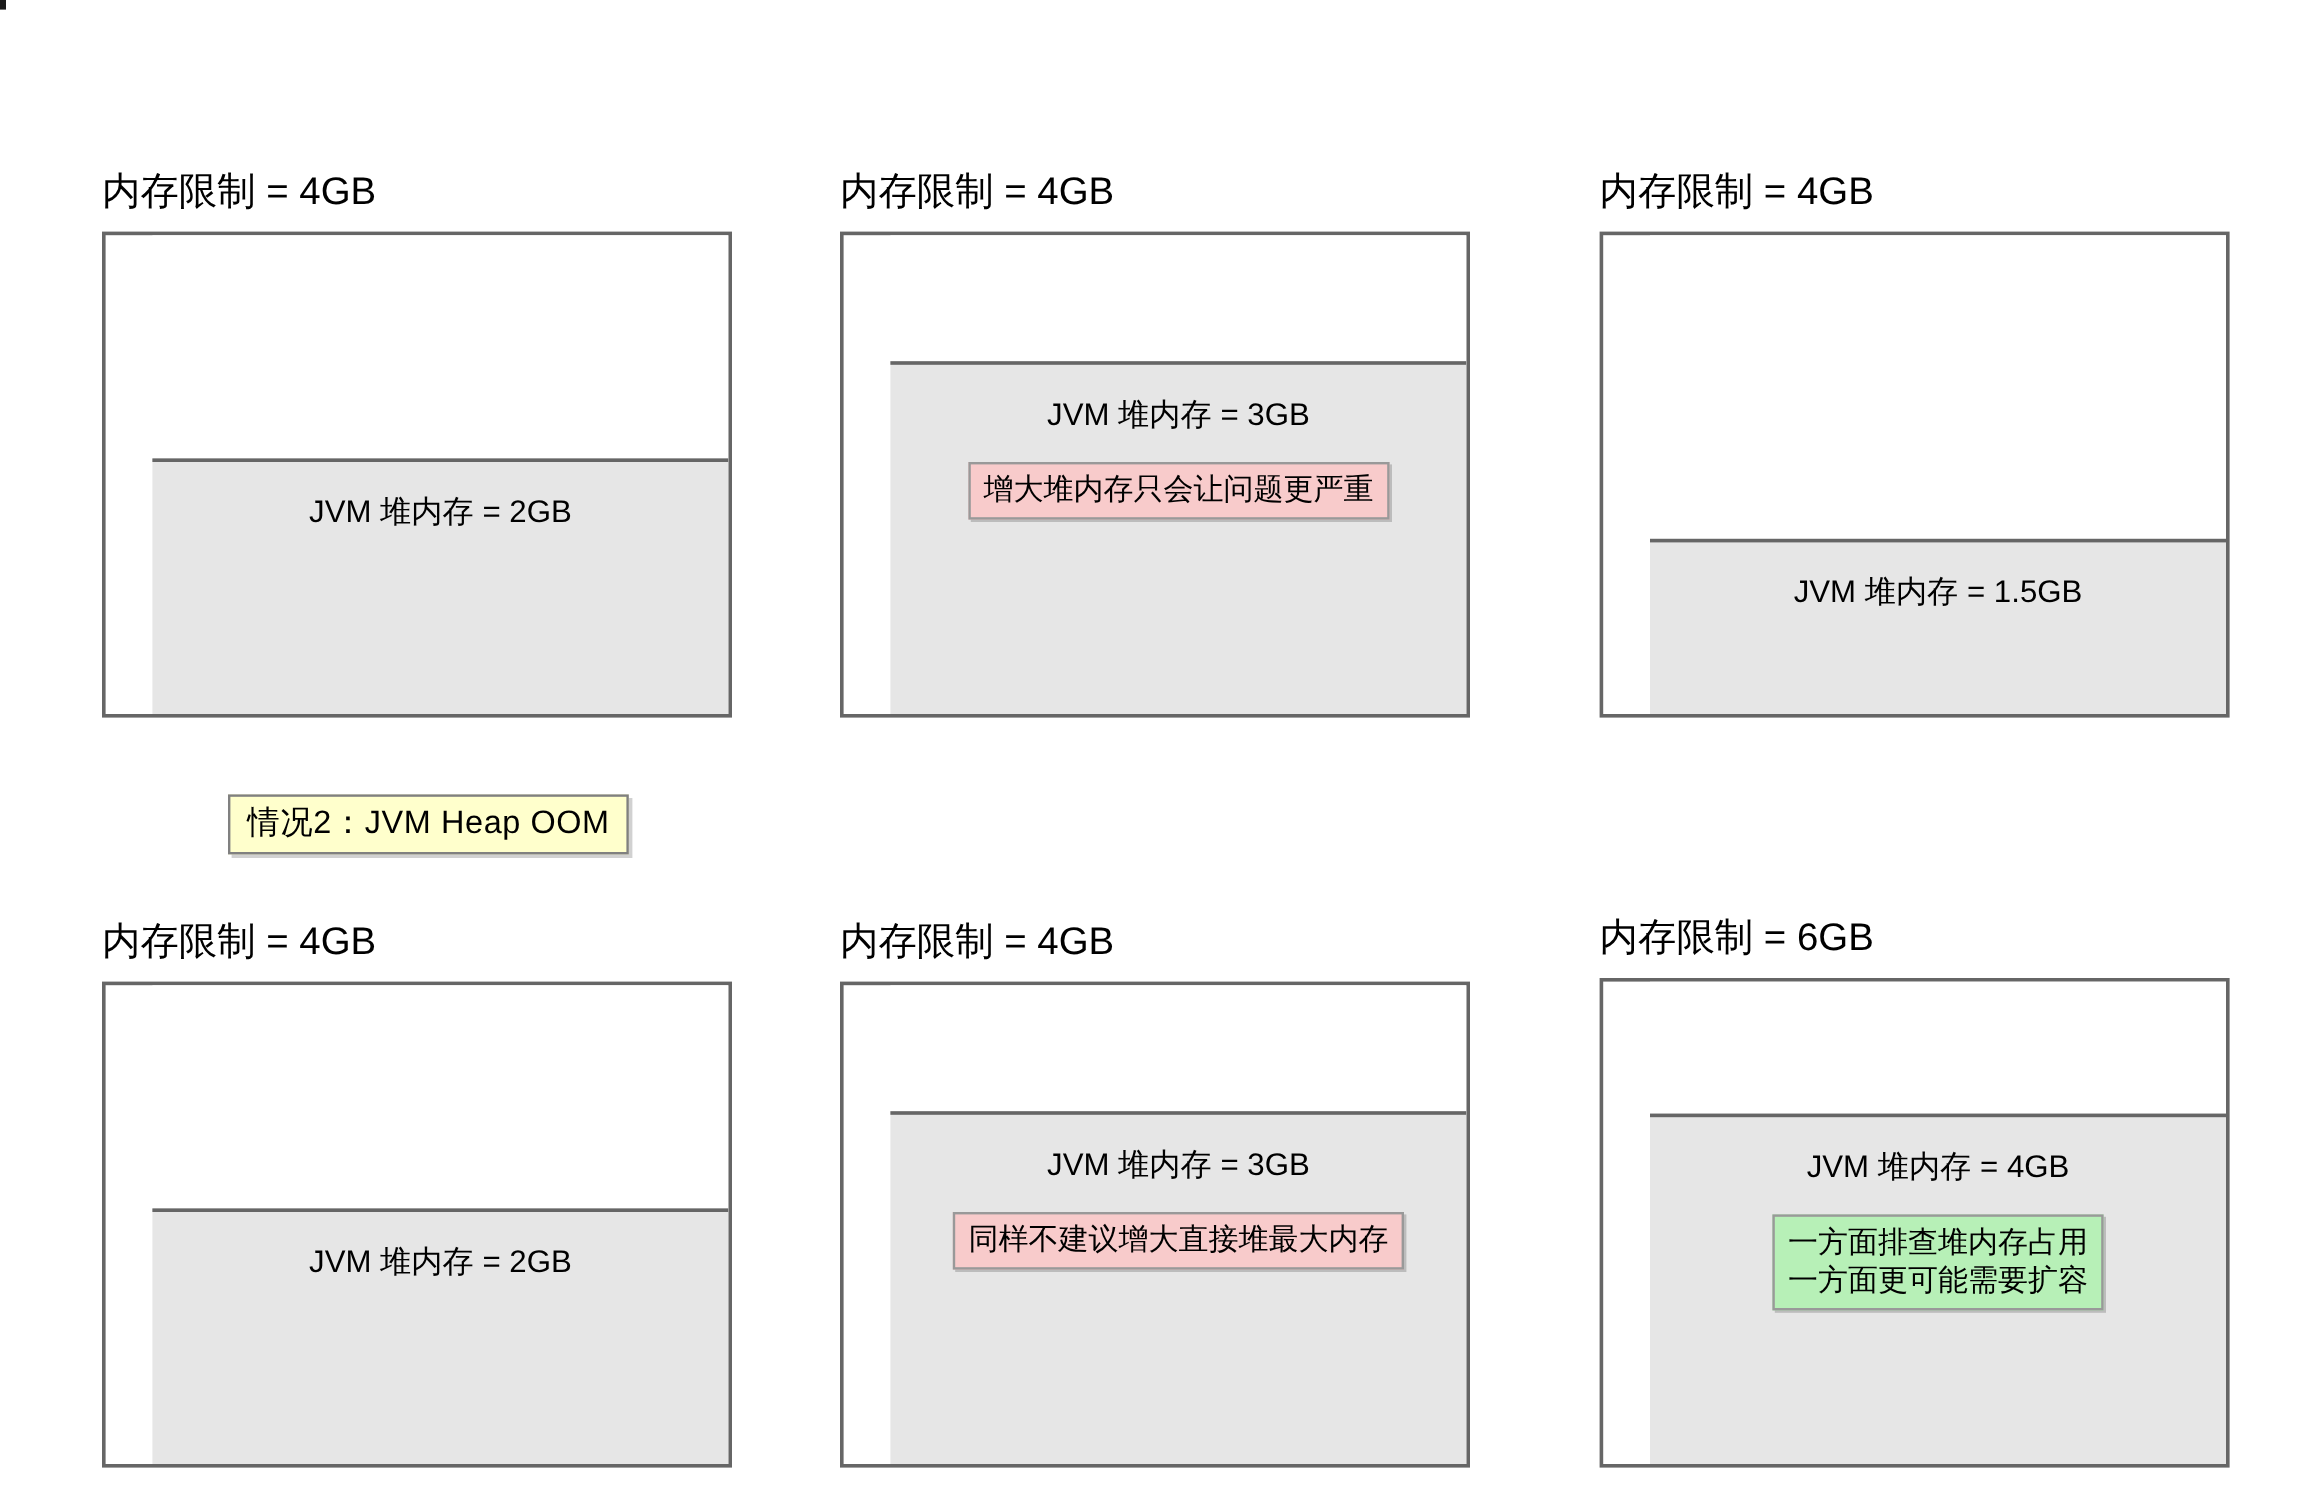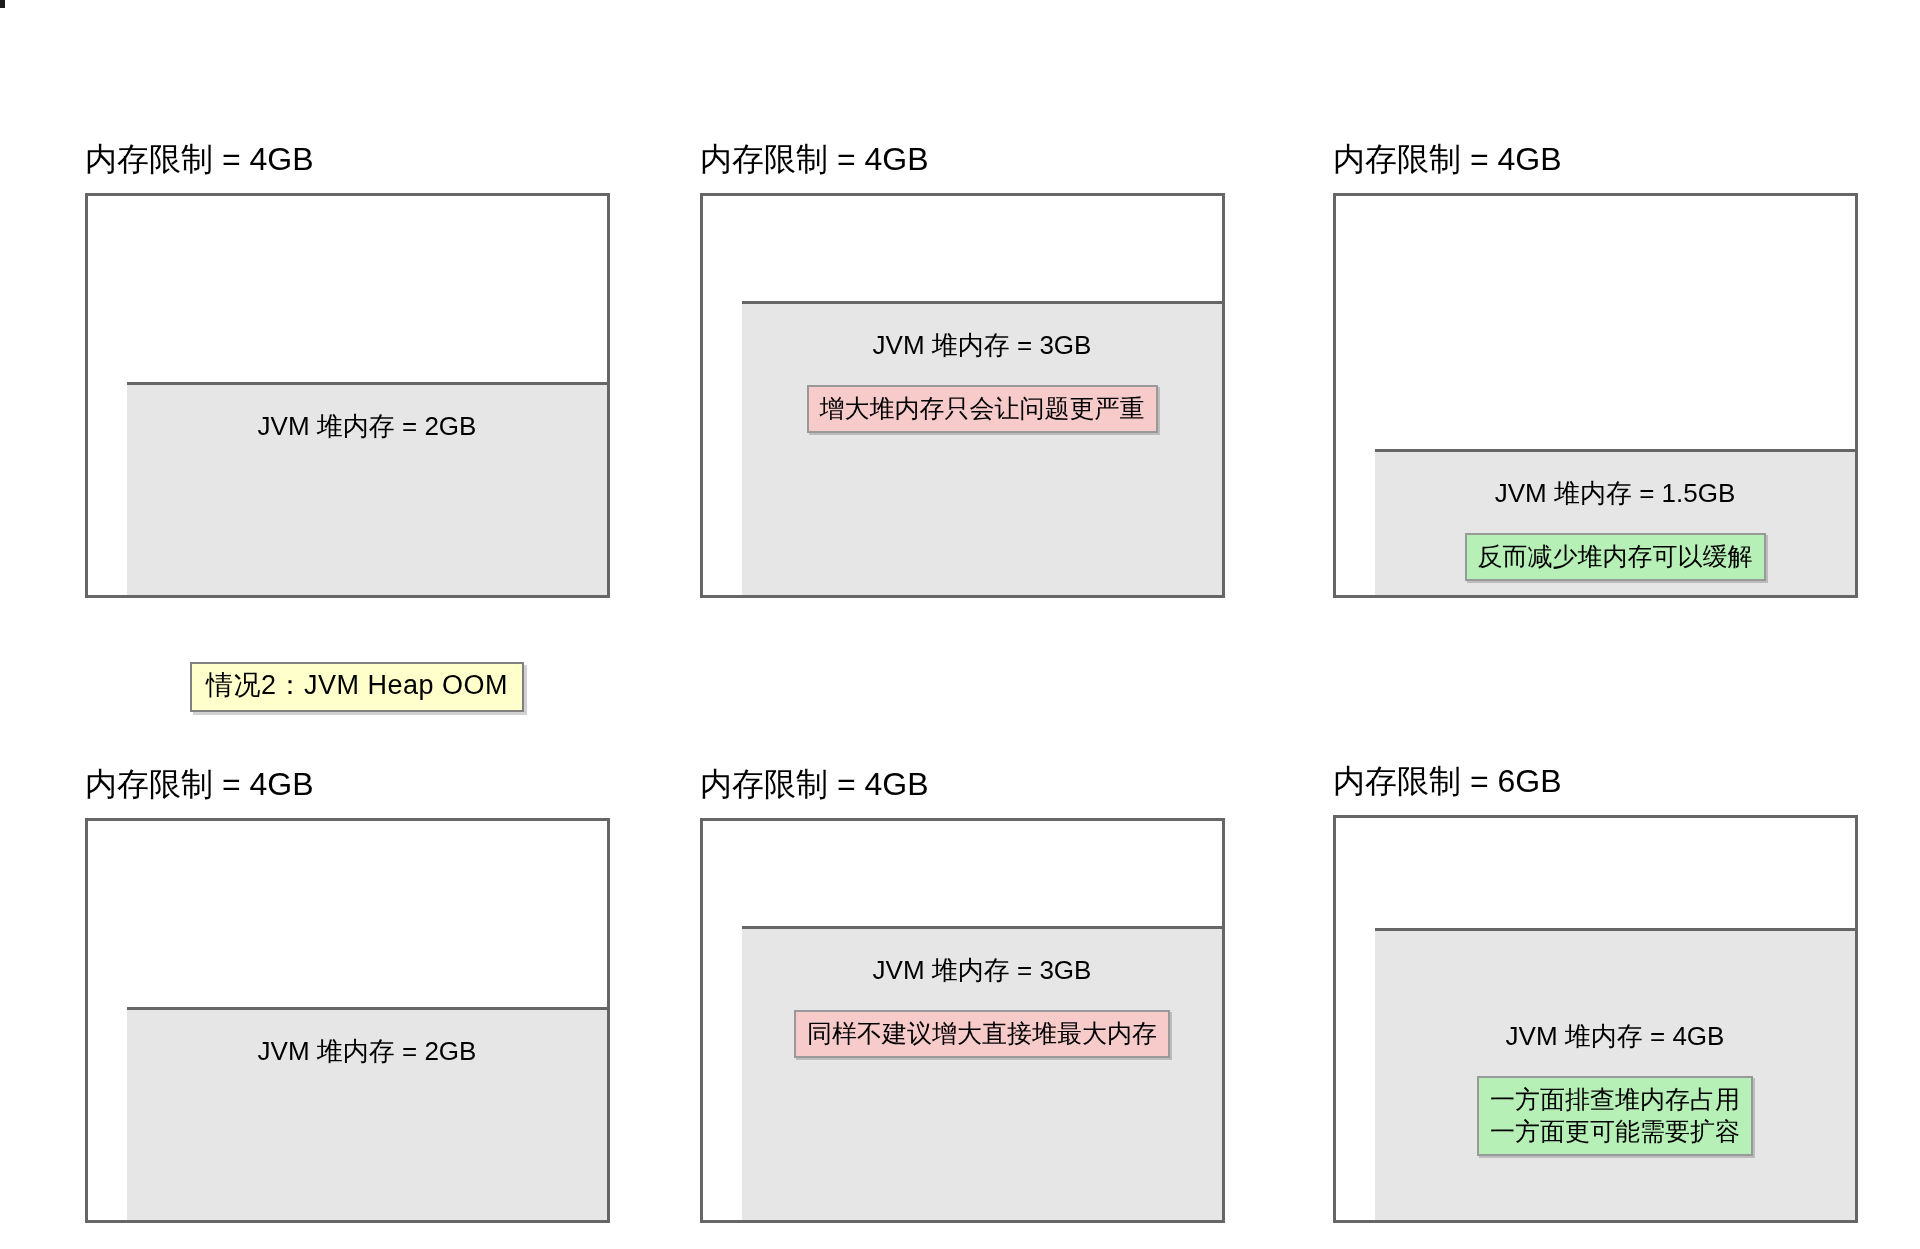--- a/index.html
+++ b/index.html
@@ -132,23 +132,20 @@
       </div>
     </div>
   </div>
 
   <div class="panel" style="left:1333px; top:140px; width:525px;">
     <div class="panel-caption" style="top:0;">内存限制 = 4GB</div>
     <div class="memory-box" style="top:53px; width:525px; height:405px;">
       <div class="box-free" style="height:253px;"></div>
       <div class="box-heap" style="height:146px;">
         <div class="heap-label">JVM 堆内存 = 1.5GB</div>
-        <div class="annotation good">
-          <span class="line">反而减少堆内存可以缓解</span>
-        </div>
       </div>
     </div>
   </div>
 
   <div class="section-header" id="section-header-2">情况2：JVM Heap OOM</div>
 
   <div class="panel" style="left:85px; top:765px; width:525px;">
     <div class="panel-caption" style="top:0;">内存限制 = 4GB</div>
     <div class="memory-box" style="top:53px; width:525px; height:405px;">
       <div class="box-free" style="height:186px;"></div>
@@ -168,21 +165,21 @@
           <span class="line">同样不建议增大直接堆最大内存</span>
         </div>
       </div>
     </div>
   </div>
 
   <div class="panel" style="left:1333px; top:762px; width:525px;">
     <div class="panel-caption" style="top:0;">内存限制 = 6GB</div>
     <div class="memory-box" style="top:53px; width:525px; height:408px;">
       <div class="box-free" style="height:110px;"></div>
-      <div class="box-heap" style="height:292px;justify-content:center;">
+      <div class="box-heap" style="height:292px;">
         <div class="heap-label">JVM 堆内存 = 4GB</div>
         <div class="annotation good">
           <span class="line">一方面排查堆内存占用</span>
           <span class="line">一方面更可能需要扩容</span>
         </div>
       </div>
     </div>
   </div>
 
 </div>

